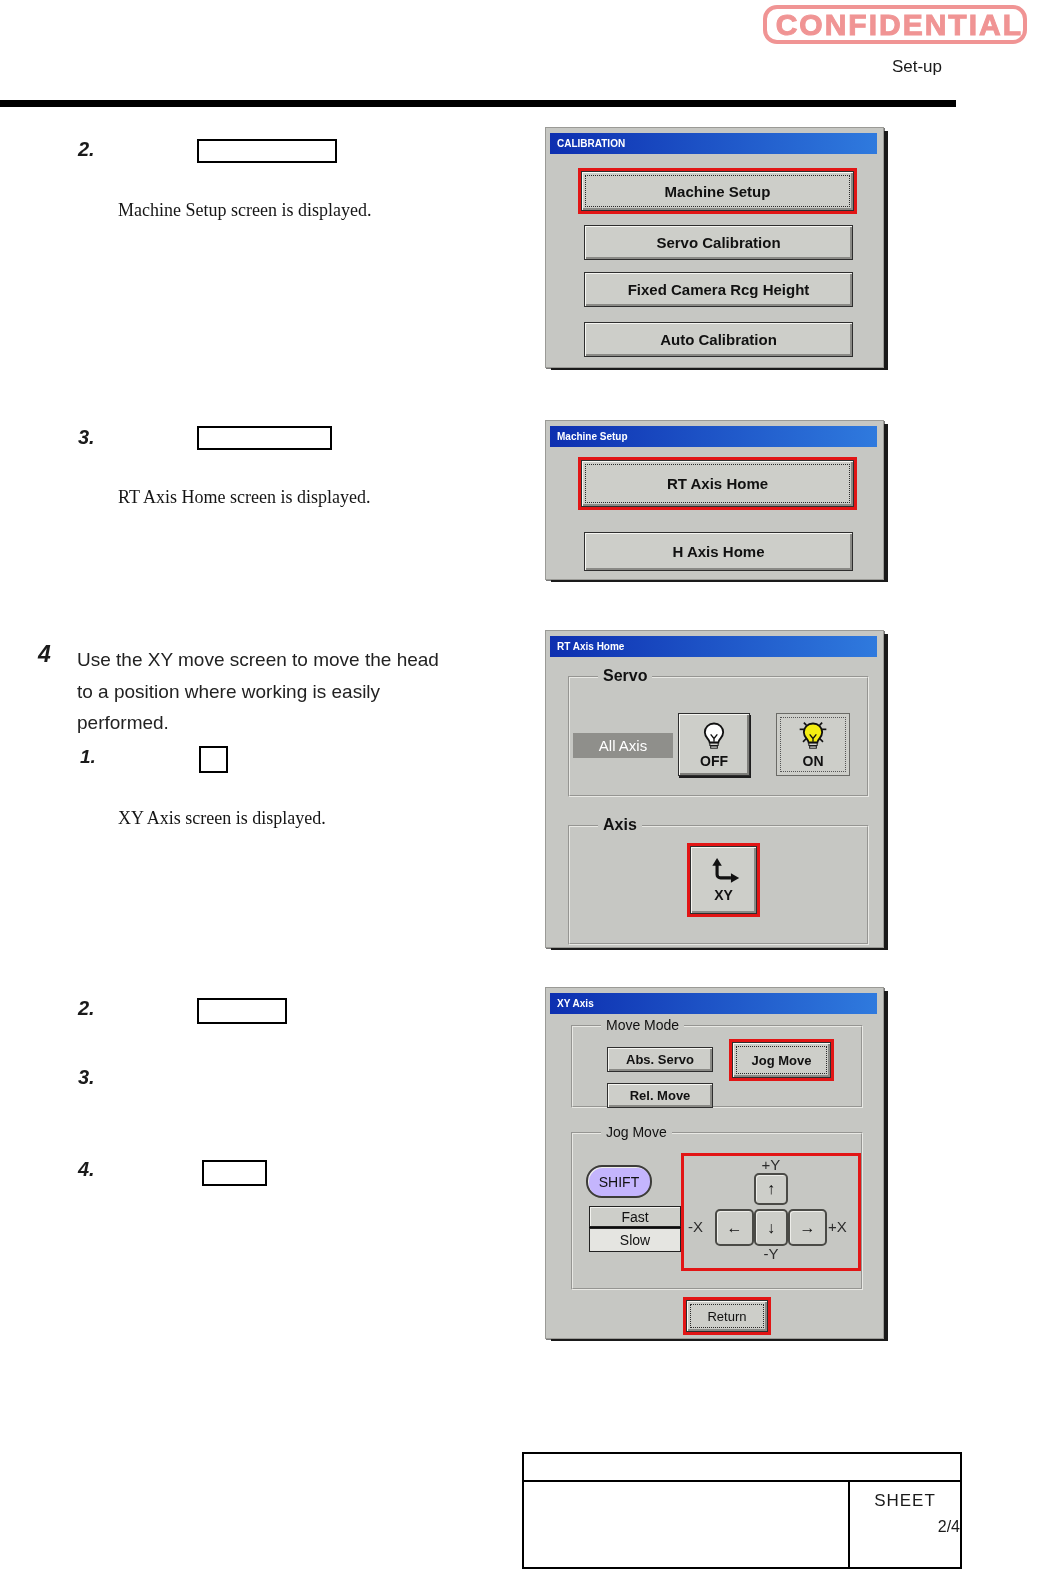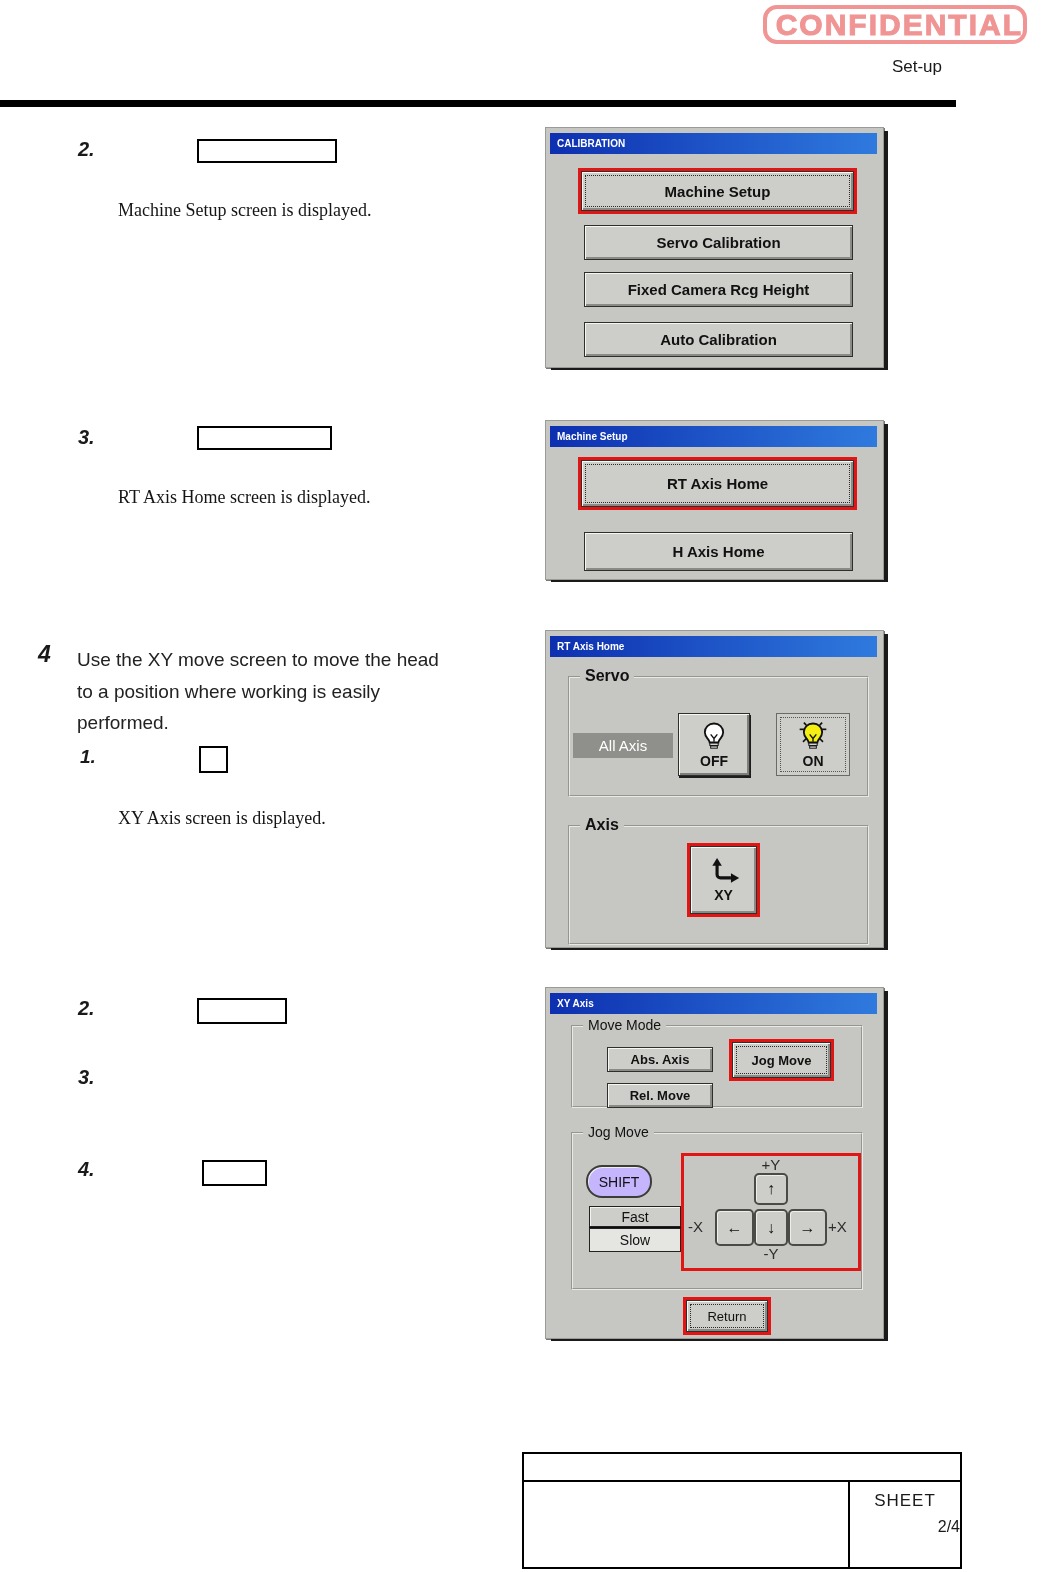--- a/index.html
+++ b/index.html
@@ -26,21 +26,21 @@
   .titlebar{position:absolute;left:4px;top:5px;right:6px;height:21px;
             background:linear-gradient(90deg,#0d2fb0,#2f7ade);
             color:#fff;font-weight:bold;font-size:10px;line-height:21px;padding-left:7px;box-sizing:border-box;}
   .wbtn{position:absolute;background:#cdcec9;border:1px solid #2e2e2e;color:#111;
         box-shadow:inset 1px 1px 0 #f6f6f2, inset -2px -2px 0 #8a8a86;
         text-align:center;font-weight:bold;display:flex;align-items:center;justify-content:center;}
   .focusdot{outline:1px dotted #2a2a2a;outline-offset:-5px;}
   .redwrap{position:absolute;border:3px solid #e21515;}
   .redwrap > .wbtn{position:relative;width:100%;height:100%;box-sizing:border-box;}
   .group{position:absolute;border:2px groove #e9e9e5;}
-  .glabel{position:absolute;top:-11px;left:10px;background:#c6c7c3;padding:0 5px;font-size:16px;font-weight:bold;color:#111;text-align:center;}
+  .glabel{position:absolute;top:-11px;left:28px;background:#c6c7c3;padding:0 5px;font-size:16px;font-weight:bold;color:#111;text-align:center;}
   .glabel.thin{font-weight:normal;font-size:14px;top:-10px;}
   .flatlabel{position:absolute;background:#8f8f8b;color:#fff;font-size:15px;display:flex;
              align-items:center;justify-content:center;}
   .lampbtn{position:absolute;display:flex;flex-direction:column;align-items:center;justify-content:center;
            background:#cdcec9;}
   .lampbtn .lamptext{font-weight:bold;font-size:14px;line-height:13px;color:#111;}
   .raised{border:1px solid #2e2e2e;box-shadow:inset 1px 1px 0 #f6f6f2, inset -2px -2px 0 #7e7e7a, 1px 2px 0 #1d1d1d;}
   .pressed{border:1px solid #6a6a66;outline:1px dotted #555;outline-offset:-5px;}
   .padlabel{position:absolute;font-size:15px;color:#2c2c2c;}
   .arrowbtn{position:absolute;background:#cdcec9;border:2px solid #4a4a46;border-radius:5px;
@@ -171,21 +171,21 @@
       </div>
     </div>
   </div>
 
   <div class="dialog" style="left:545px;top:987px;width:337px;height:350px;">
     <div class="titlebar">XY Axis</div>
 
     <div class="group" style="left:25px;top:37px;width:288px;height:79px;">
       <div class="glabel thin">Move Mode</div>
     </div>
-    <div class="wbtn smallbold" style="left:61px;top:59px;width:104px;height:23px;">Abs. Axis</div>
+    <div class="wbtn smallbold" style="left:61px;top:59px;width:104px;height:23px;">Abs. Servo</div>
     <div class="redwrap" style="left:183px;top:51px;width:99px;height:36px;">
       <div class="wbtn smallbold focusdot">Jog Move</div>
     </div>
     <div class="wbtn smallbold" style="left:61px;top:95px;width:104px;height:23px;">Rel. Move</div>
 
     <div class="group" style="left:25px;top:144px;width:288px;height:154px;">
       <div class="glabel thin">Jog Move</div>
     </div>
     <div class="shiftbtn" style="left:40px;top:177px;width:62px;height:29px;">SHIFT</div>
     <div class="fastbtn" style="left:43px;top:218px;width:90px;height:19px;">Fast</div>

